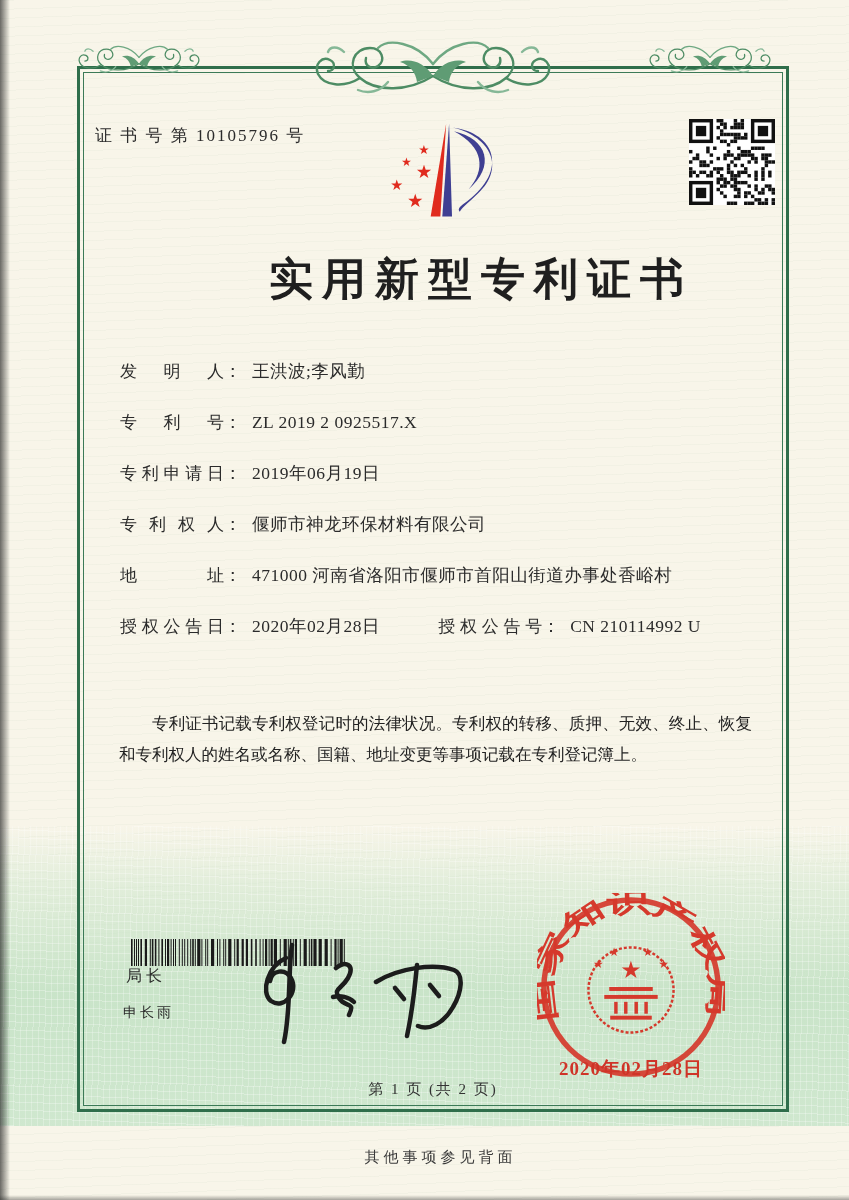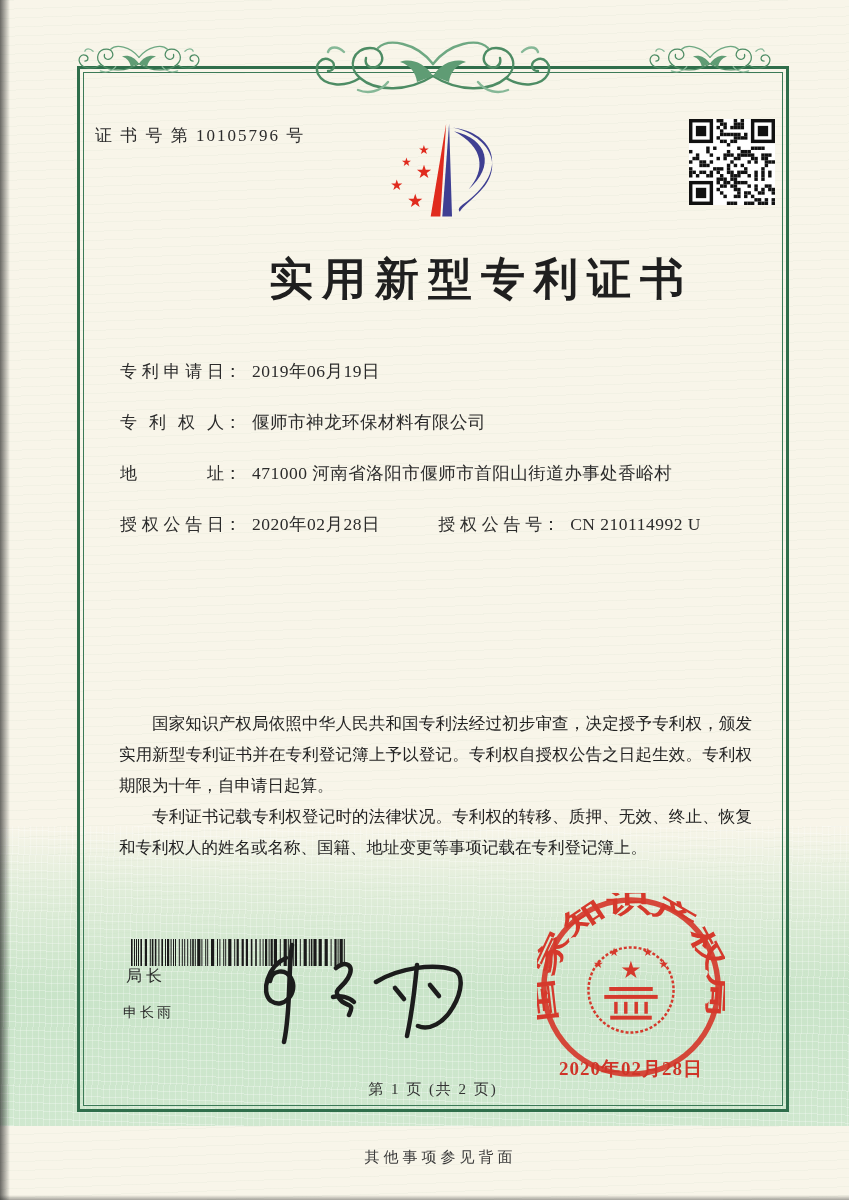--- a/index.html
+++ b/index.html
@@ -293,41 +293,48 @@
     <rect x="68.8" y="6.88" width="10.32" height="10.32"></rect>
     <rect x="0" y="61.92" width="24.08" height="24.08"></rect>
     <rect fill="#fff" x="3.44" y="65.36" width="17.2" height="17.2"></rect>
     <rect x="6.88" y="68.8" width="10.32" height="10.32"></rect>
   </svg>
 
 <div class="title">实用新型专利证书</div>
 
 <div class="fields">
   <div class="field-row">
+    <span class="flabel">发明人</span><span class="colon">：</span>
+    <span class="fvalue">王洪波;李风勤</span>
+  </div>
+  <div class="field-row">
+    <span class="flabel">专利号</span><span class="colon">：</span>
+    <span class="fvalue">ZL 2019 2 0925517.X</span>
+  </div>
+  <div class="field-row">
     <span class="flabel">专利申请日</span><span class="colon">：</span>
     <span class="fvalue">2019年06月19日</span>
   </div>
   <div class="field-row">
     <span class="flabel">专利权人</span><span class="colon">：</span>
     <span class="fvalue">偃师市神龙环保材料有限公司</span>
   </div>
   <div class="field-row">
     <span class="flabel">地址</span><span class="colon">：</span>
     <span class="fvalue">471000 河南省洛阳市偃师市首阳山街道办事处香峪村</span>
   </div>
   <div class="field-row">
     <span class="flabel">授权公告日</span><span class="colon">：</span>
     <span class="fvalue w1">2020年02月28日</span>
     <span class="flabel pair2">授权公告号</span><span class="colon">：</span>
     <span class="fvalue">CN 210114992 U</span>
   </div>
 </div>
 
 <div class="paragraphs">
-  <p>国家知识产权局依照中华人民共和国专利法经过初步审查，决定授予专利权，颁发实用新型专利证书并在专利登记簿上予以登记。专利权自授权公告之日起生效。专利权期限为十年，自申请日起算。</p>
   <p>专利证书记载专利权登记时的法律状况。专利权的转移、质押、无效、终止、恢复和专利权人的姓名或名称、国籍、地址变更等事项记载在专利登记簿上。</p>
 </div>
 
 <svg id="barcode" class="barcode" viewBox="0 0 216 27" fill="#1a1a1a">
     <rect x="0.0" y="0" width="1.6" height="27"></rect>
     <rect x="3.0" y="0" width="1" height="27"></rect>
     <rect x="5.0" y="0" width="1" height="27"></rect>
     <rect x="7.0" y="0" width="1" height="27"></rect>
     <rect x="9.4" y="0" width="1.6" height="27"></rect>
     <rect x="13.8" y="0" width="2.2" height="27"></rect>

